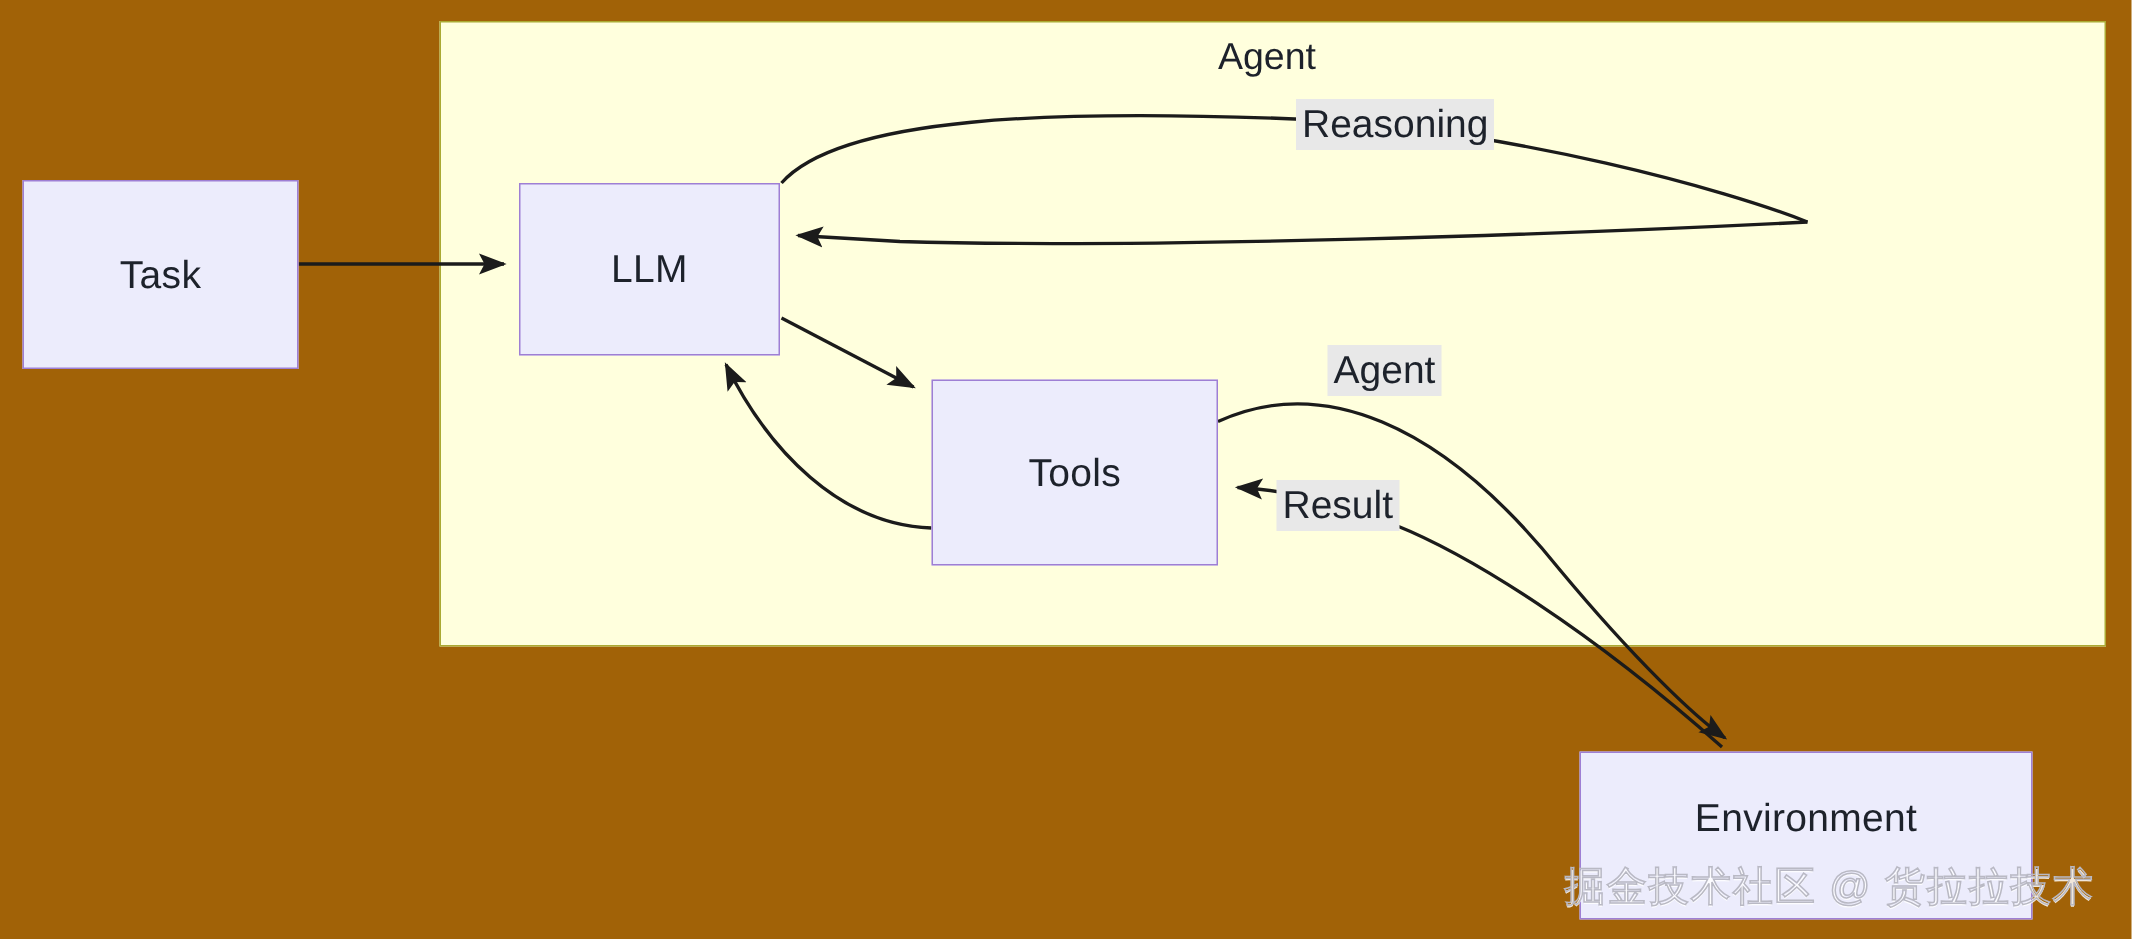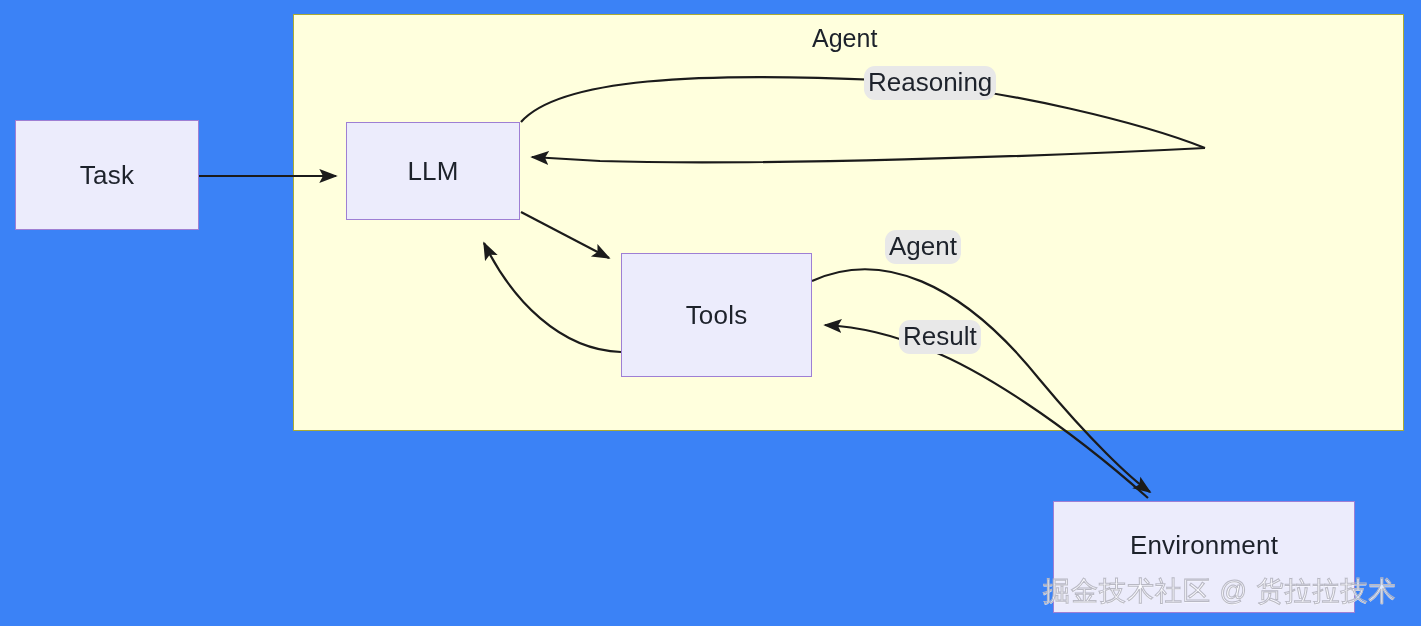--- a/index.html
+++ b/index.html
@@ -10,21 +10,21 @@
   body {
     font-family: "Liberation Sans", "DejaVu Sans", sans-serif;
     width: 1421px;
     height: 626px;
     overflow: hidden;
   }
   #diagram-root {
     position: relative;
     width: 1421px;
     height: 626px;
-    background: #3b82f6;
+    background: #a16207;
   }
   #edge-layer {
     position: absolute;
     left: 0;
     top: 0;
     width: 1421px;
     height: 626px;
   }
   .node {
     position: absolute;
@@ -51,42 +51,41 @@
     white-space: nowrap;
   }
   .edge-label {
     position: absolute;
     background: #e8e8e8;
     color: #1d222b;
     font-size: 26px;
     line-height: 1.18;
     padding: 1px 4px 2px 4px;
     white-space: nowrap;
-    border-radius: 11px;
   }
   .watermark {
     position: absolute;
     font-size: 27px;
     letter-spacing: 1px;
     white-space: nowrap;
     color: rgba(255,255,255,0.0);
     -webkit-text-stroke: 1px #b9b9c4;
     text-shadow: 0 1px 0 rgba(255,255,255,0.85);
     pointer-events: none;
   }
-  .node-task { left: 15px;   top: 120px; width: 184px; height: 110px; }
-  .node-llm  { left: 346px;  top: 122px; width: 174px; height: 98px; text-align: center; }
+  .node-task { left: 15px;   top: 120px; width: 184px; height: 126px; }
+  .node-llm  { left: 346px;  top: 122px; width: 174px; height: 115px; text-align: center; }
   .node-tools{ left: 621px;  top: 253px; width: 191px; height: 124px; }
   .node-env  { left: 1053px; top: 501px; width: 302px; height: 112px;
                align-items: flex-start; padding-top: 28px; }
   .agent-box { left: 293px;  top: 14px;  width: 1111px; height: 417px; }
   .agent-label { left: 812px; top: 24px; }
   .label-reasoning { left: 864px; top: 66px; }
   .label-action    { left: 885px; top: 230px; }
-  .label-result    { left: 899px; top: 320px; }
+  .label-result    { left: 851px; top: 320px; }
   .watermark-env   { left: 1043px; top: 573px; }
 </style>
 </head>
 <body>
 
 <div id="diagram-root">
 
   <div class="group-box agent-box"></div>
   <div class="group-label agent-label">Agent</div>
 

